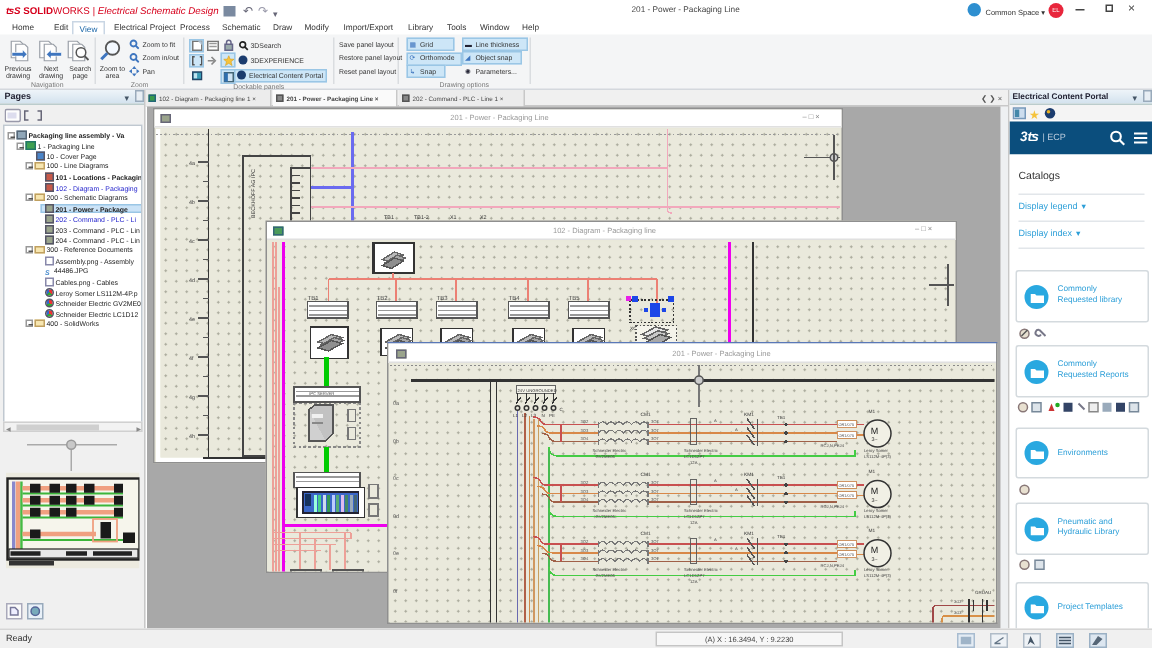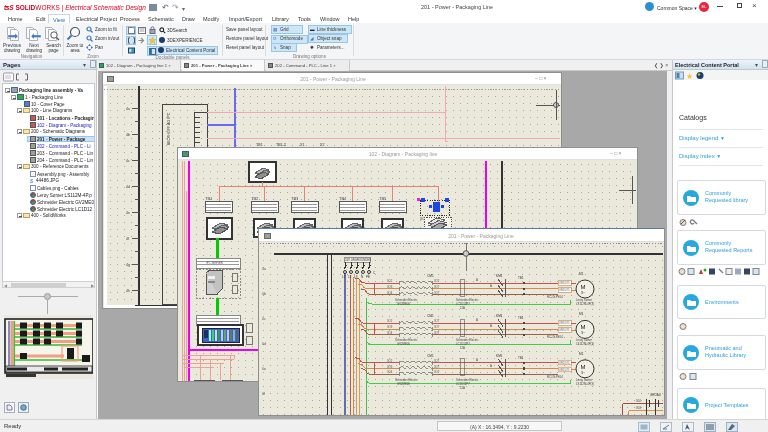--- a/index.html
+++ b/index.html
@@ -739,20 +739,35 @@
 
 <div class="abs" style="left:0;top:10px;width:96px;height:10px;background:#f4f4f4;"></div>
 <svg class="abs" style="left:2px;top:11px;" width="30" height="9">
   <rect x="0.5" y="1" width="8" height="7" fill="#cde" stroke="#79b"></rect>
       <rect x="1.5" y="2" width="3" height="5" fill="#48a"></rect>
   <text x="11" y="8" font-size="8" fill="#f5c33b">★</text>
   <circle cx="25" cy="4.5" r="3.5" fill="#1b3c6e"></circle>
       <circle cx="24" cy="3.5" r="1.2" fill="#e8b020"></circle>
 </svg>
 
+<div class="abs" style="left:0;top:21px;width:96px;height:22px;background:#0b4e7d;">
+  <span class="abs" style="left:7px;top:5px;color:#fff;font-size:9px;font-style:italic;font-weight:bold;">3ʦ</span>
+  <span class="abs" style="left:22px;top:8px;color:#bcd;font-size:6px;">| ECP</span>
+  <svg class="abs" style="left:66px;top:5px;" width="12" height="12">
+        <circle cx="5" cy="5" r="3.2" fill="none" stroke="#fff" stroke-width="1.4"></circle>
+        <line x1="7.5" y1="7.5" x2="10.5" y2="10.5" stroke="#fff" stroke-width="1.4"></line>
+      </svg>
+  <svg class="abs" style="left:83px;top:7px;" width="9" height="8">
+        <g stroke="#fff" stroke-width="1.2">
+          <line x1="0" y1="1" x2="9" y2="1"></line>
+          <line x1="0" y1="4" x2="9" y2="4"></line>
+          <line x1="0" y1="7" x2="9" y2="7"></line>
+        </g>
+      </svg>
+</div>
 
 <div class="abs" style="left:0;top:43px;width:96px;height:316px;background:#fff;">
   <span class="abs" style="left:6px;top:11px;font-size:7px;color:#333;">Catalogs</span>
   <div class="abs" style="left:6px;top:26px;width:84px;height:1px;background:#e2e6ea;"></div>
   <span class="abs" style="left:6px;top:32px;font-size:6px;color:#2d9fd8;">Display legend <span style="font-size:5px;">▼</span></span>
   <div class="abs" style="left:6px;top:44px;width:84px;height:1px;background:#e2e6ea;"></div>
   <span class="abs" style="left:6px;top:50px;font-size:6px;color:#2d9fd8;">Display index <span style="font-size:5px;">▼</span></span>
   <div class="abs" style="left:6px;top:62px;width:84px;height:1px;background:#e2e6ea;"></div>
 </div>
 

